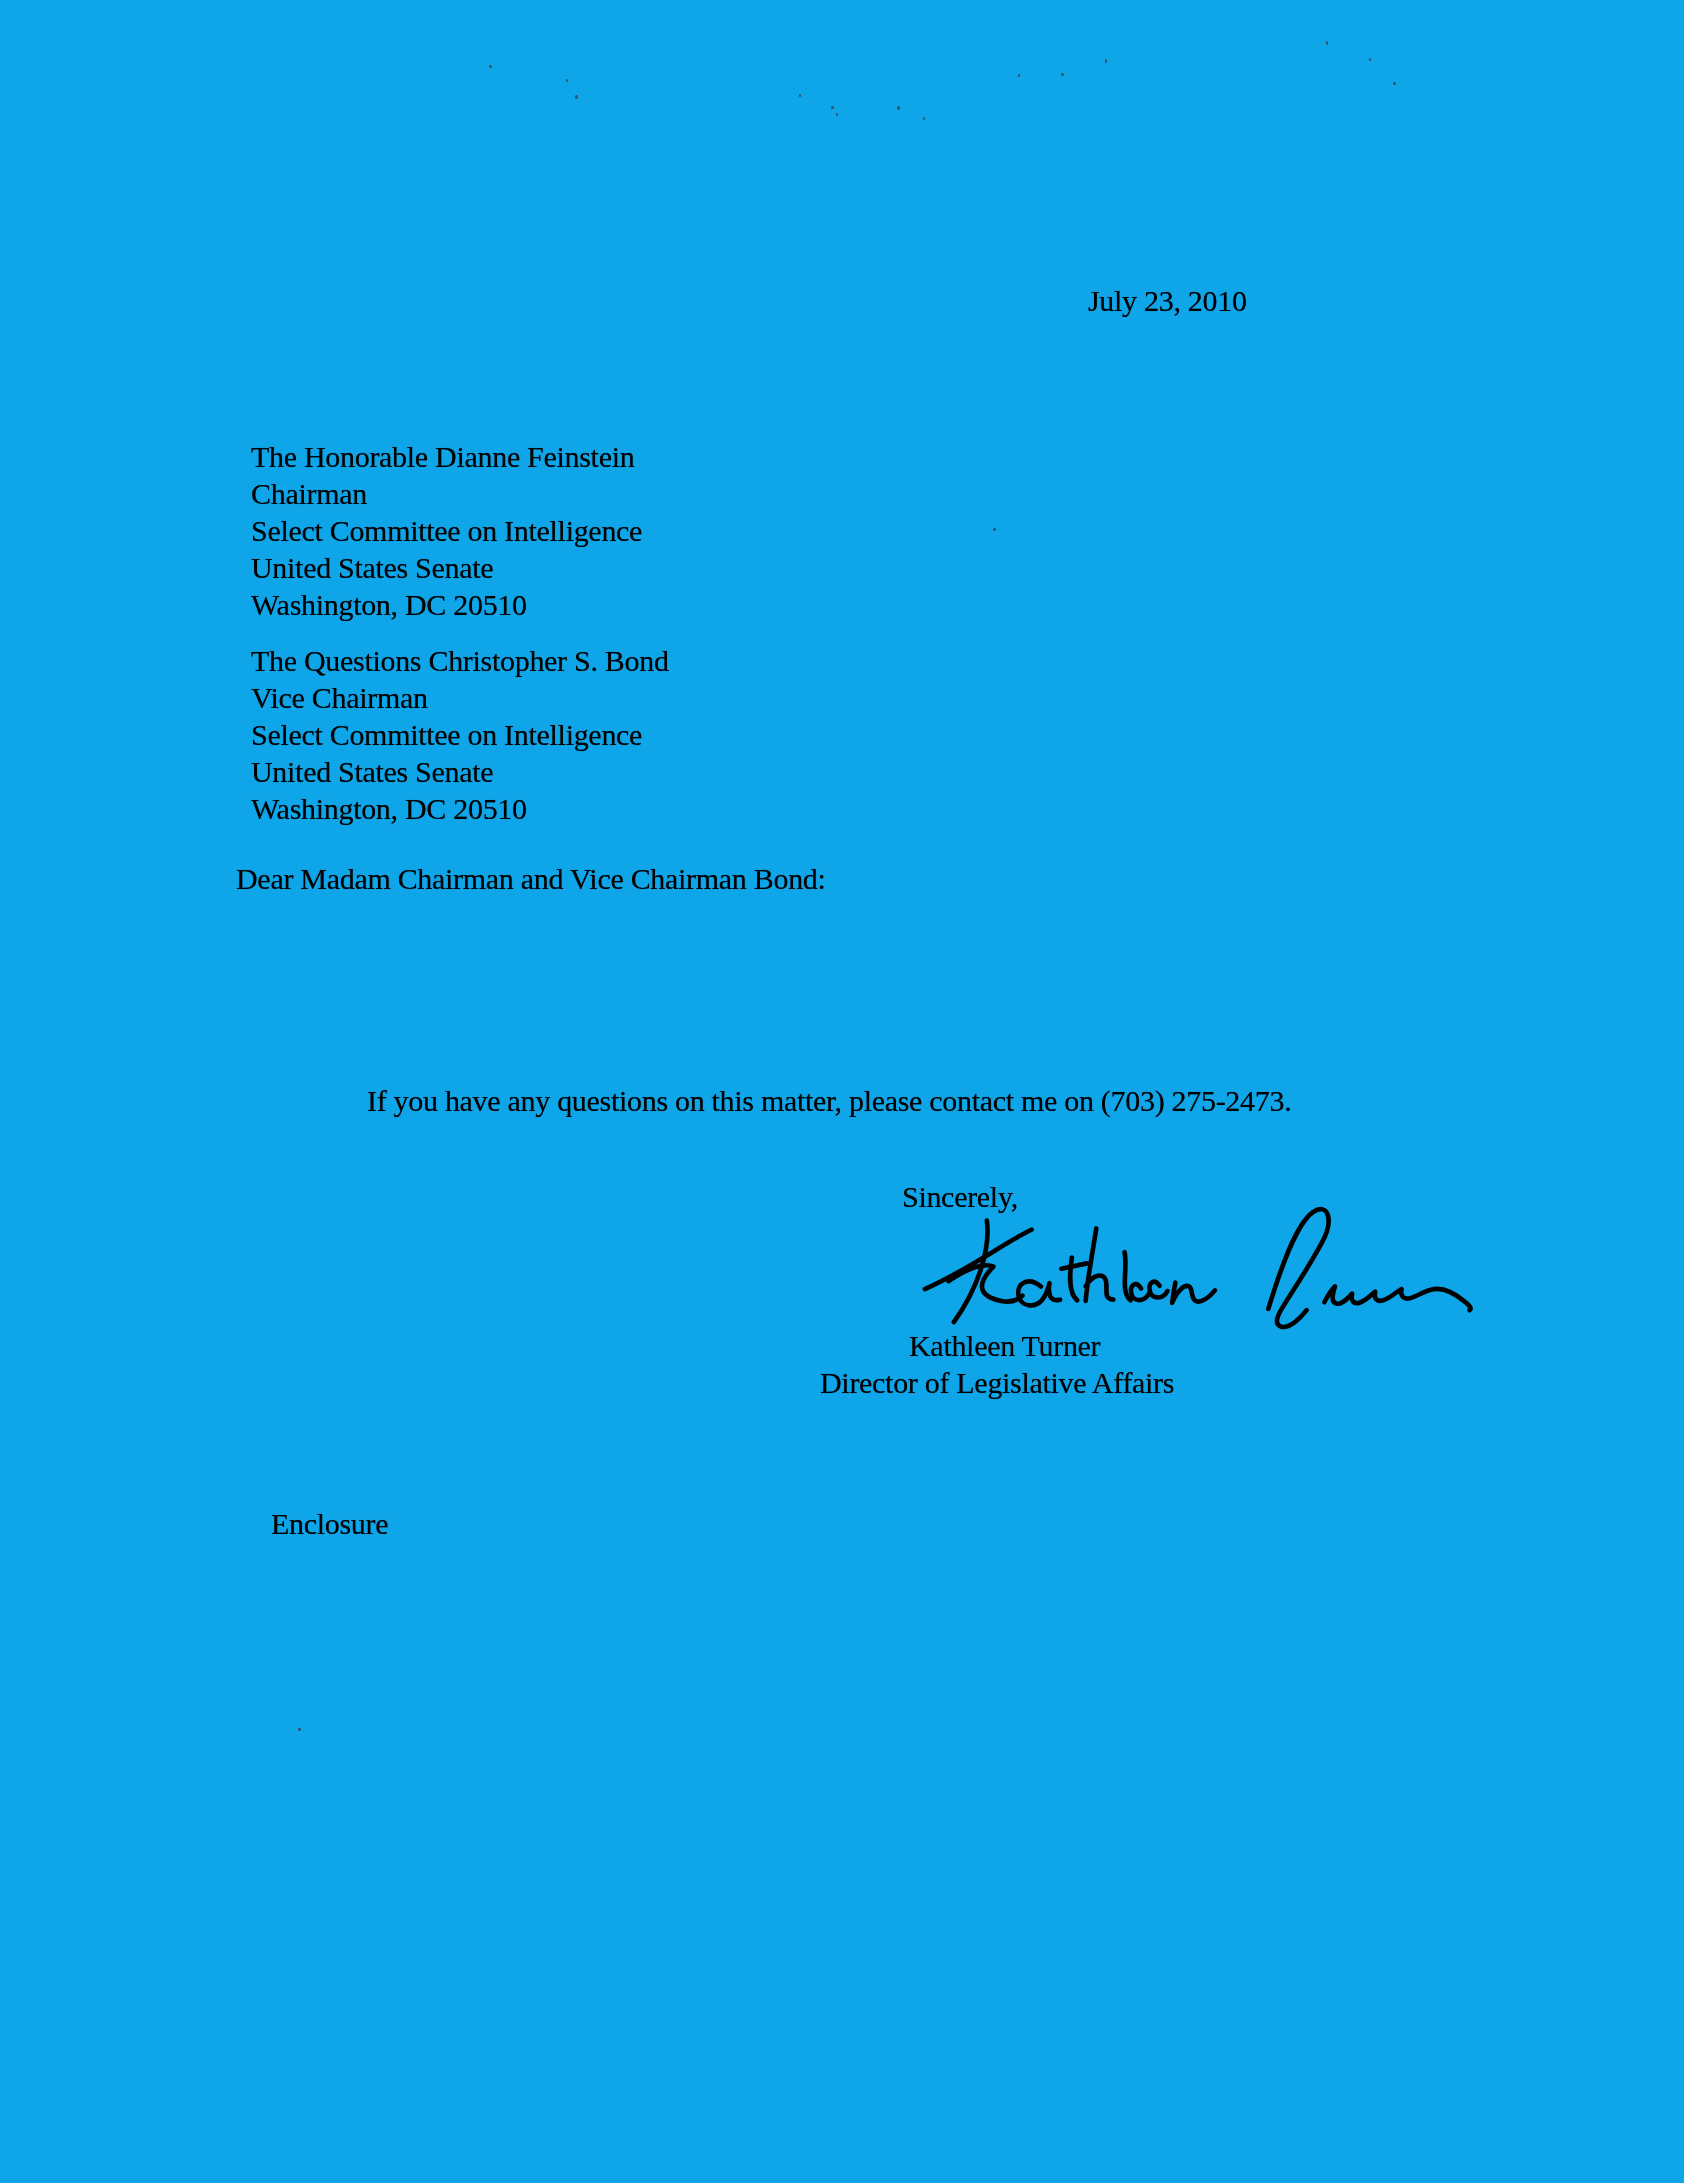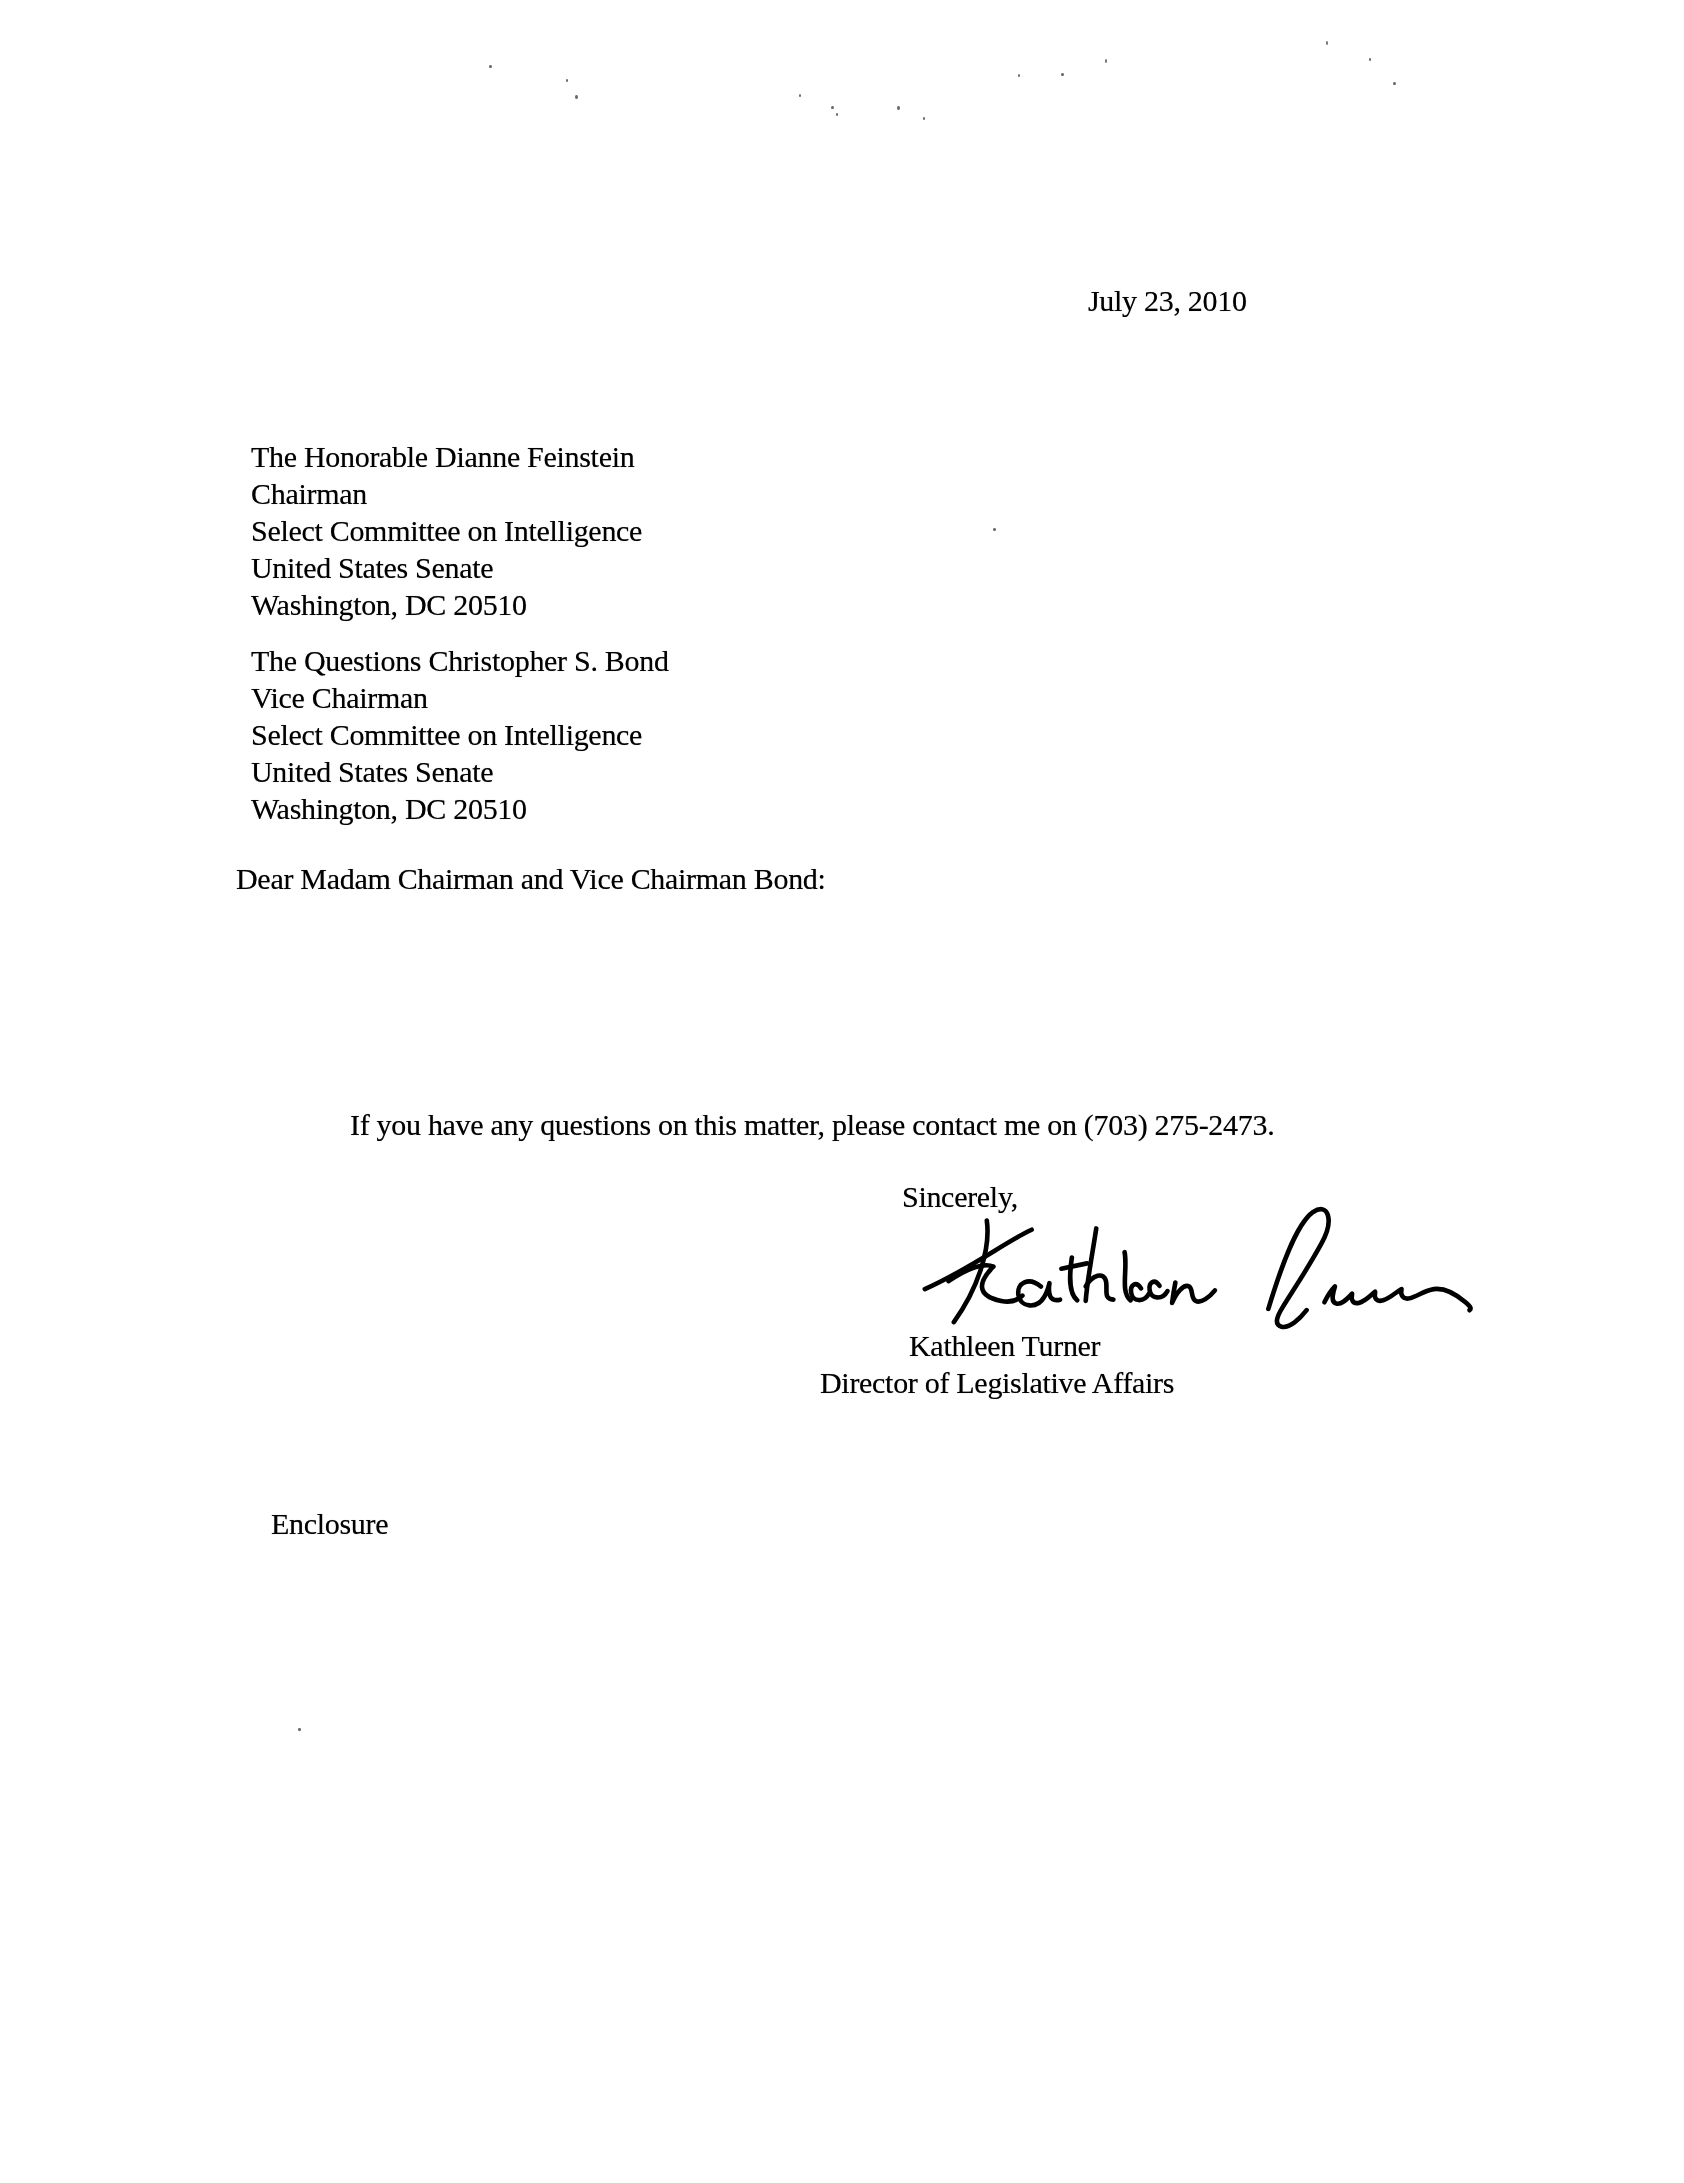--- a/index.html
+++ b/index.html
@@ -4,41 +4,41 @@
 <style>
   html, body {
     margin: 0;
     padding: 0;
     background: #e8e8e8;
   }
   .page {
     position: relative;
     width: 1685px;
     height: 2183px;
-    background: #ffffff;
+    background: #0ea5e9;
     font-family: "Liberation Serif", "DejaVu Serif", serif;
     color: #000;
     overflow: hidden;
   }
   .textline, .block, .para {
     position: absolute;
     font-size: 30px;
     line-height: 37px;
     letter-spacing: -0.3px;
     white-space: nowrap;
     text-shadow: 0 0 0.7px rgba(0,0,0,0.55);
   }
   .block div, .para div { white-space: nowrap; }
   .para .indent-first { padding-left: 99px; }
   .date-line   { left: 1088px; top: 282px; }
   .addr1       { left: 251px;  top: 438px; }
   .addr2       { left: 251px;  top: 642px; }
   .salutation  { left: 236px;  top: 860px; }
   .para1       { left: 251px;  top: 934px; }
-  .para2       { left: 251px;  top: 1082px; margin-top: 24px; }
+  .para2       { left: 268px;  top: 1082px; }
   .closing     { left: 902px; top: 1178px; }
   .sig-wrap {
     position: absolute;
     left: 909px;
     top: 1202px;
     width: 571px;
     height: 132px;
   }
   .sig-wrap svg { width: 100%; height: 100%; }
   .sig-stroke {

